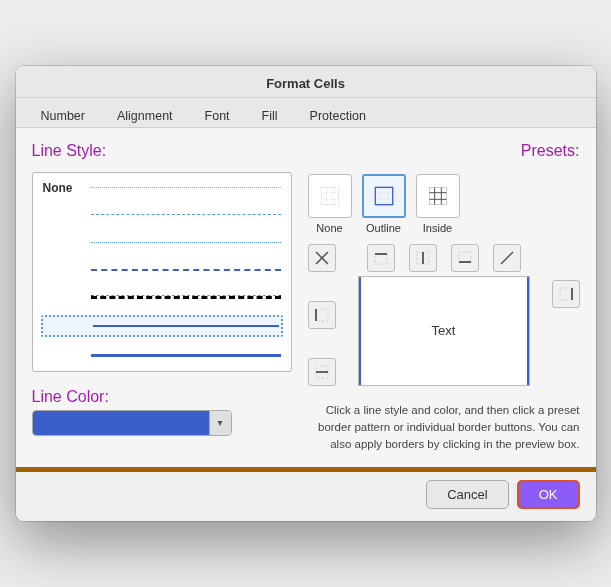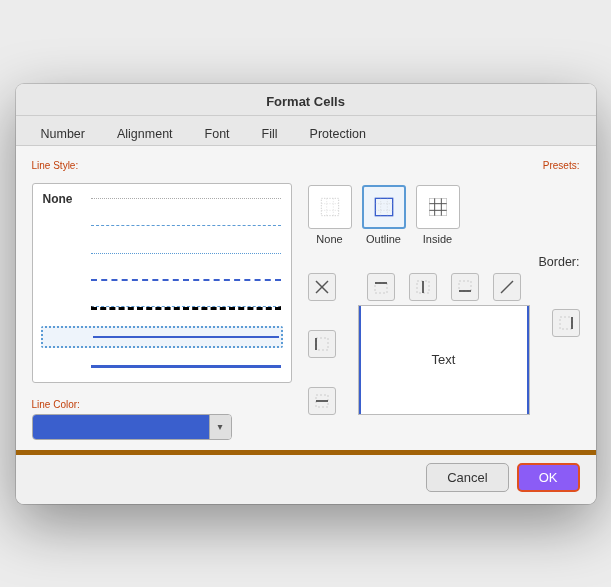--- a/index.html
+++ b/index.html
@@ -67,22 +67,22 @@
       gap: 8px;
     }
     .right-panel {
       flex: 1;
       display: flex;
       flex-direction: column;
       gap: 10px;
       text-align: right;
     }
     .section-label {
-      font-size: 10px;
-      color: #c2410c;
+      font-size: 16px;
+      color: #a21caf;
       margin-bottom: 4px;
     }
     .line-style-box {
       border: 1px solid #bbb;
       background: white;
       border-radius: 3px;
       padding: 6px 8px;
       display: flex;
       flex-direction: column;
       gap: 5px;
@@ -386,21 +386,20 @@
               <line x1="20" y1="2" x2="20" y2="28" stroke="#555" stroke-width="1.5"></line>
               <line x1="2" y1="10" x2="28" y2="10" stroke="#555" stroke-width="1.5"></line>
               <line x1="2" y1="20" x2="28" y2="20" stroke="#555" stroke-width="1.5"></line>
             </svg>
           </div>
           <span class="preset-label">Inside</span>
         </div>
       </div>
 
       <div>
-        <div class="border-section-label">Border:</div>
         <div class="border-controls">
 
           <div class="border-side-buttons">
             <div class="border-btn">
               <svg width="16" height="16" viewBox="0 0 16 16">
                 <line x1="2" y1="2" x2="14" y2="14" stroke="#555" stroke-width="1.5"></line>
                 <line x1="2" y1="14" x2="14" y2="2" stroke="#555" stroke-width="1.5"></line>
               </svg>
             </div>
             <div class="border-btn">
@@ -454,20 +453,24 @@
             <div class="border-btn">
               <svg width="16" height="16" viewBox="0 0 16 16">
                 <rect x="2" y="2" width="12" height="12" fill="none" stroke="#aaa" stroke-width="0.5" stroke-dasharray="2,2"></rect>
                 <line x1="14" y1="2" x2="14" y2="14" stroke="#333" stroke-width="1.5"></line>
               </svg>
             </div>
           </div>
         </div>
       </div>
 
+      <div class="info-text">
+        <span>Click a line style and color, and then click a preset border pattern or individual border
+buttons. You can also apply borders by clicking in the preview box.</span>
+      </div>
     </div>
   </div>
 
   <div class="footer">
     <button class="btn">Cancel</button>
     <button class="btn btn-primary">OK</button>
   </div>
 </div>
 
 </body></html>

